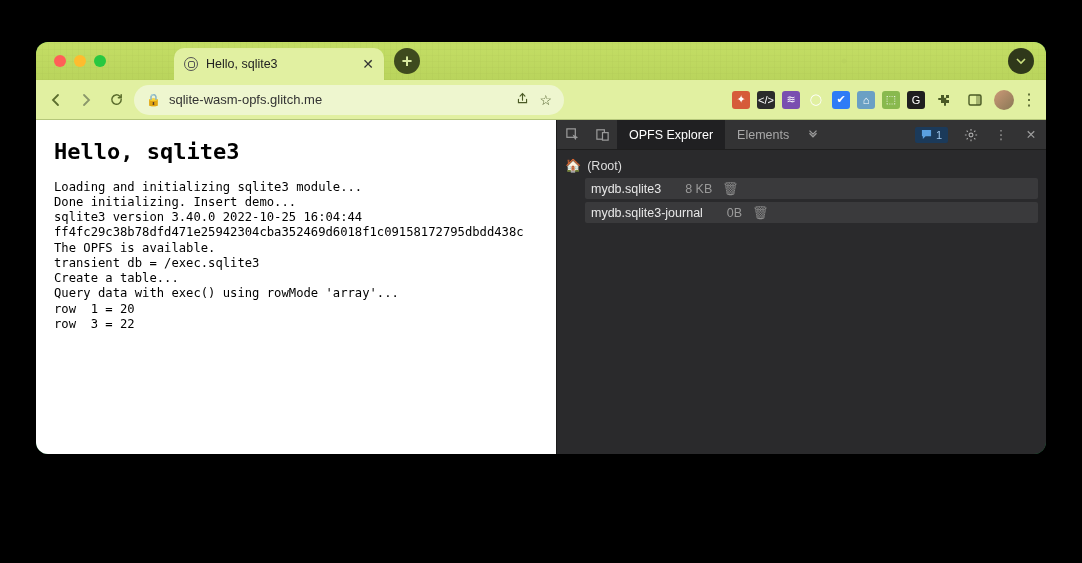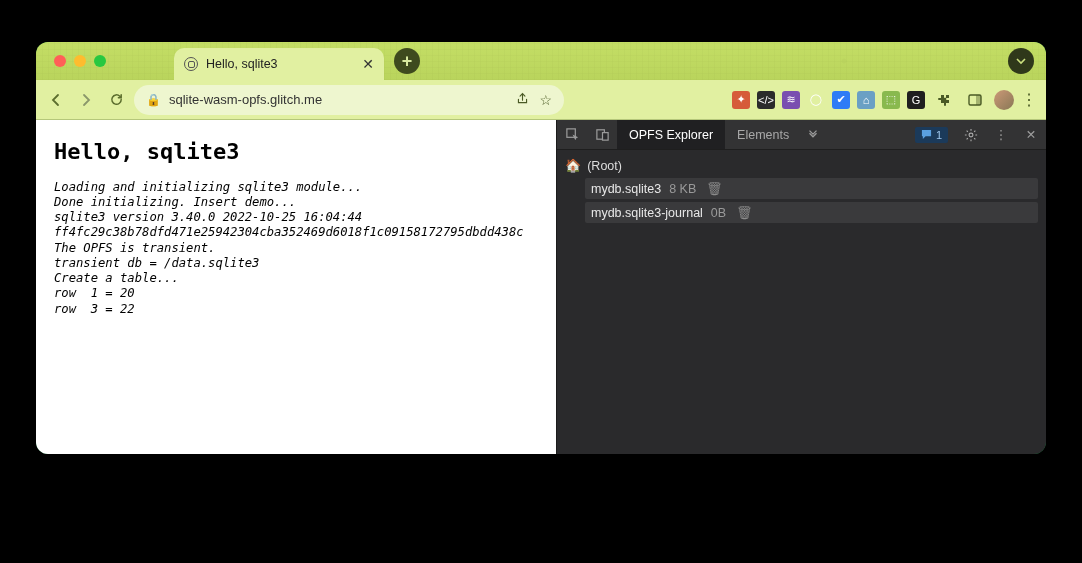--- a/index.html
+++ b/index.html
@@ -100,21 +100,21 @@
     width: 520px;
     background:#fff;
     padding: 18px 18px;
     font-family: "Menlo","Consolas",monospace;
     font-size:12.2px;
     color:#000;
     line-height:1.25;
     overflow:hidden;
   }
   .page h1{font-family:"Menlo",monospace;font-size:22px;font-weight:700;margin-bottom:14px;}
-  .page .line{white-space:pre;font-style:italic;}
+  .page .line{white-space:pre;}
 
   
   .devtools {
     flex:1;
     background:#2a2a2c;
     color:#ddd;
     display:flex;flex-direction:column;
     font-size:12.5px;
     border-left:1px solid #1b1b1b;
   }
@@ -130,21 +130,21 @@
   .dt-msg{background:#1b3a5a;color:#9fc7ed;padding:2px 6px;border-radius:2px;font-size:11px;display:flex;align-items:center;gap:4px;margin-right:8px;}
   .dt-body{flex:1;padding:6px 8px;}
   .root-row{display:flex;align-items:center;gap:6px;padding:2px 0;}
   .house{font-size:13px;}
   .file-row{
     display:flex;align-items:center;gap:8px;
     background:#3a3a3c;border-radius:2px;
     padding:3px 6px;margin:3px 0 3px 20px;
   }
   .file-name{color:#e8e8e8;}
-  .file-size{color:#9a9a9a;}
+  .file-size{color:#9a9a9a;margin-left:16px;}
   .trash{color:#8b8b8b;font-size:13px;margin-left:2px;}
 
   svg{display:block;}
 </style>
 </head>
 <body>
 
 <div class="window">
 
   <div class="tab-strip">
@@ -222,23 +222,24 @@
   </div>
 
   <div class="content">
     <div class="page">
       <h1>Hello, sqlite3</h1>
       <div id="page-lines">
           <div class="line">Loading and initializing sqlite3 module...</div>
           <div class="line">Done initializing. Insert demo...</div>
           <div class="line">sqlite3 version 3.40.0 2022-10-25 16:04:44</div>
           <div class="line">ff4fc29c38b78dfd471e25942304cba352469d6018f1c09158172795dbdd438c</div>
-          <div class="line">The OPFS is transient.</div>
-          <div class="line">transient db = /data.sqlite3</div>
+          <div class="line">The OPFS is available.</div>
+          <div class="line">transient db = /exec.sqlite3</div>
           <div class="line">Create a table...</div>
+          <div class="line">Query data with exec() using rowMode 'array'...</div>
           <div class="line">row  1 = 20</div>
           <div class="line">row  3 = 22</div>
         </div>
     </div>
 
     <div class="devtools">
       <div class="dt-tabs">
         <div class="dt-icn">
           <svg width="15" height="15" viewBox="0 0 16 16">
               <rect x="2" y="2" width="9" height="9" stroke="#9b9b9b" stroke-width="1.3" fill="none"></rect>

